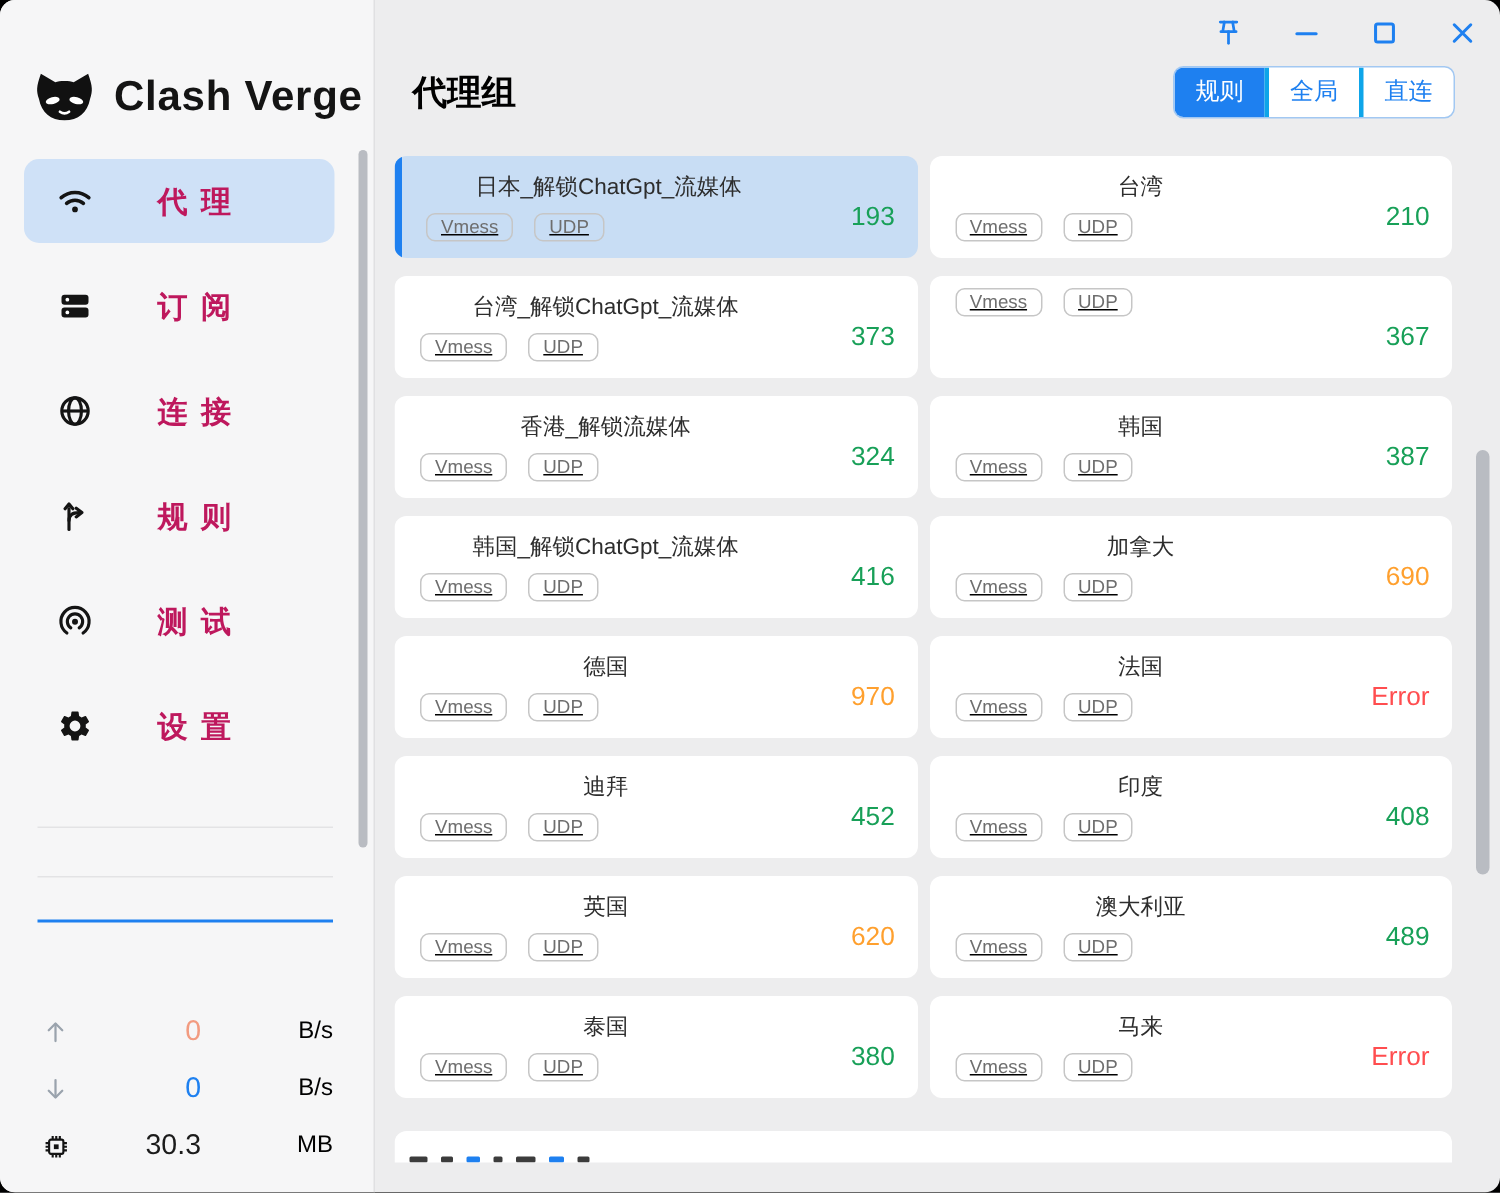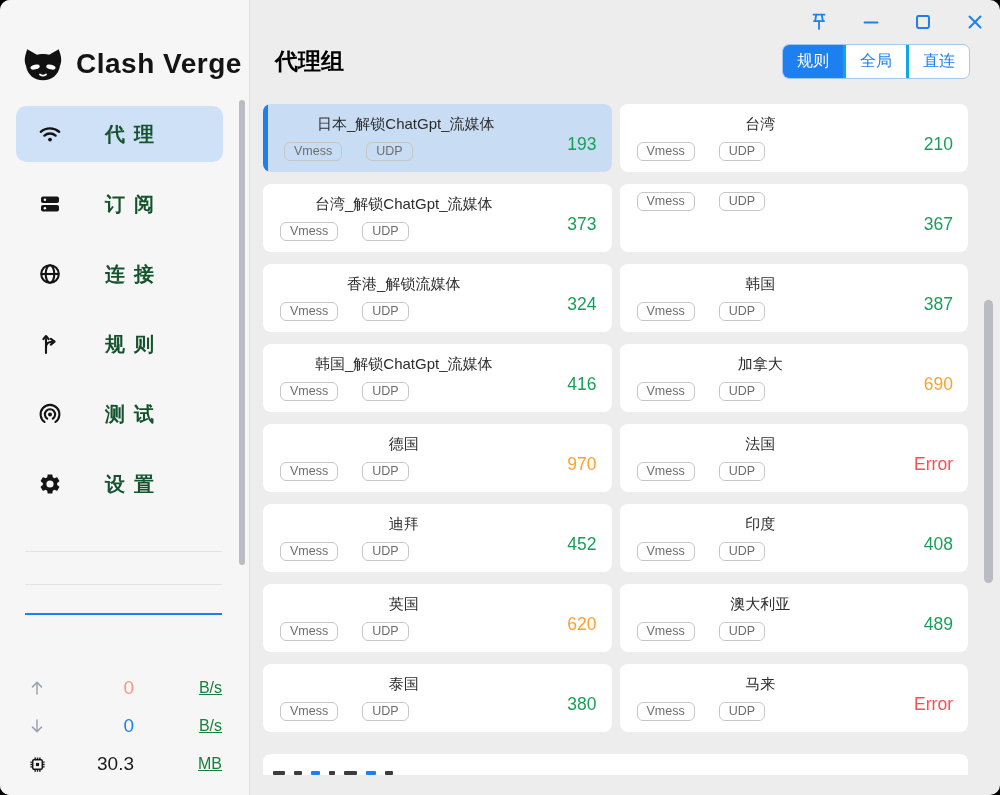--- a/index.html
+++ b/index.html
@@ -19,38 +19,38 @@
   .logo-text { font-size:28px; font-weight:bold; color:#141414; letter-spacing:0.5px; }
   .menu { margin-top:24px; }
   .menu-item {
     height:56px; margin:0 26px 14px 16px; border-radius:10px;
     display:flex; align-items:center; padding-left:22px; cursor:pointer;
   }
   .menu-item.selected { background:#cfe1f7; }
   .mi-icon { width:28px; height:24px; display:flex; align-items:center; }
   .mi-label {
     flex:1; text-align:center; font-size:20px; font-weight:bold;
-    color:#14532d; letter-spacing:9px; text-indent:9px; padding-right:30px;
+    color:#be185d; letter-spacing:9px; text-indent:9px; padding-right:30px;
   }
   .sb-scrollbar {
     position:absolute; right:4px; top:100px; width:6px; height:465px;
     background:#b9bcc2; border-radius:3px;
   }
   .traffic { position:absolute; left:0; right:1px; bottom:0; }
   .t-divider { position:absolute; left:25px; right:26px; height:1px; background:#e3e3e5; }
   .t-divider.d1 { top:-118px; } .t-divider.d2 { top:-85px; }
   .t-accent  { position:absolute; left:25px; right:26px; top:-56px; height:2px; background:var(--primary,#1e80f0); }
   .t-rows { padding:0 26px 12px 28px; }
   .t-row { display:flex; align-items:center; height:38px; }
   .t-icon { width:26px; display:flex; align-items:center; }
   .t-value { width:80px; text-align:right; font-size:19px; }
   .t-value.up   { color:#f29b80; }
   .t-value.down { color:var(--primary,#1e80f0); }
   .t-value.mem  { color:#1b1b1b; }
-  .t-unit { flex:1; text-align:right; font-size:16px; color:#15803d;text-decoration:underline; }
+  .t-unit { flex:1; text-align:right; font-size:16px; color:#000000; }
   
   .main { flex:1; position:relative; }
   .controls { position:absolute; top:10px; right:13px; display:flex; gap:28px; }
   .ctrl-btn { width:24px; height:24px; display:flex; align-items:center; justify-content:center;
               background:none; border:none; padding:0; cursor:pointer; }
   .header { position:absolute; top:44px; left:25px; right:30px;
             display:flex; justify-content:space-between; align-items:center; }
   .page-title { font-size:23px; font-weight:bold; color:#000; }
   .tabs { display:flex; border:1px solid #a2c8f2; border-radius:7px; overflow:hidden; background:#fff; }
   .tab { padding:6px 14px; font-size:16px; color:var(--primary,#1e80f0);
@@ -61,21 +61,21 @@
   .cards-grid { display:grid; grid-template-columns:1fr 1fr; column-gap:8px; row-gap:12px;
                 grid-auto-rows:68px; padding-top:8px; }
   .card { position:relative; background:#fff; border-radius:8px; cursor:pointer; overflow:hidden; }
   .card.selected { background:#c8ddf4; }
   .card.selected::before { content:""; position:absolute; left:0; top:0; bottom:0; width:5px;
                            background:var(--primary,#1e80f0); border-radius:8px 0 0 8px; }
   .card.dim { background:#ffffff; }
   .card-name { margin:11px 84px 0 17px; font-size:15px; color:#2d2d2d;
                white-space:nowrap; overflow:hidden;text-align:center; }
   .card.selected .card-name { margin-left:21px; }
-  .badges { margin:8px 0 0 17px; display:flex; gap:24px; }
+  .badges { margin:8px 0 0 17px; display:flex; gap:14px;text-decoration:underline; }
   .card.selected .badges { margin-left:21px; }
   .badge { border:1px solid #c6c6c6; border-radius:6px; padding:1px 9px 2px;
            font-size:12.5px; color:#6e6e6e; }
   .latency { position:absolute; right:15px; top:30px; font-size:17.5px; }
   .latency.good  { color:var(--good,#18a058); }
   .latency.warn  { color:var(--warn,#ffa02e); }
   .latency.error { color:var(--error,#ff4d4f); }
   .partial-card { grid-column:1 / -1; margin-top:10px; height:68px; background:#fff;
                   border-radius:8px; position:relative; }
   .pc-marks { position:absolute; left:10px; top:17px; display:flex; gap:9px; align-items:flex-start; }

